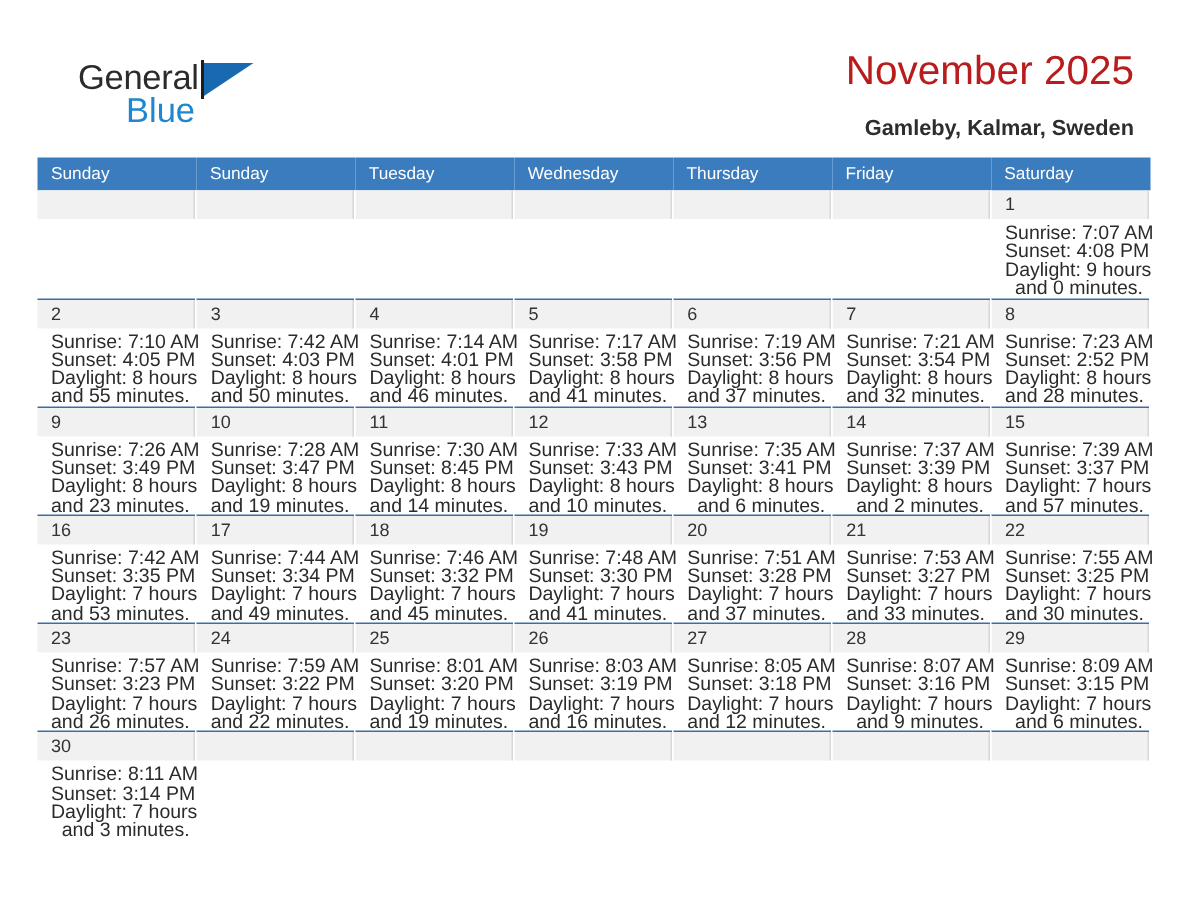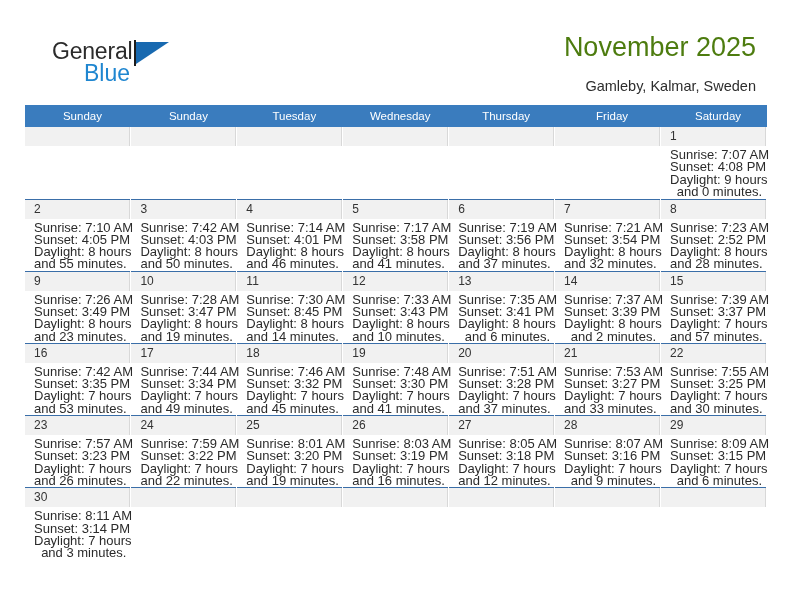--- a/index.html
+++ b/index.html
@@ -53,47 +53,48 @@
     position: absolute;
     left: 32px; top: 22px;
     font-size: 23px;
     color: #1f86d0;
     line-height: 26px;
   }
   .title {
     position: absolute;
     right: 36px; top: 32px;
     font-size: 27px;
-    color: #4d7c0f;
+    color: #b91c1c;
     text-align: center;
     white-space: nowrap;
   }
   .subtitle {
     position: absolute;
     right: 36px; top: 78px;
     font-size: 14.5px;
     color: #2d2d2d;
     text-align: right;
     white-space: nowrap;
+    font-weight: bold;
   }
 
   
   .calendar {
     position: absolute;
     left: 25px; top: 105px;
     width: 742px;
     border-collapse: collapse;
     table-layout: fixed;
   }
   .calendar th {
     background: #3a7cbe;
     color: #ffffff;
     font-size: 11.5px;
     font-weight: normal;
-    text-align: center;
+    text-align: left;
     padding: 5px 0 5px 9px;
     height: 21px;
     border: none;
   }
   .daycell {
     vertical-align: top;
     padding: 0;
     height: 72px;
     border-top: 1px solid #3a6ea8;
     border-right: 1px solid #ffffff;

